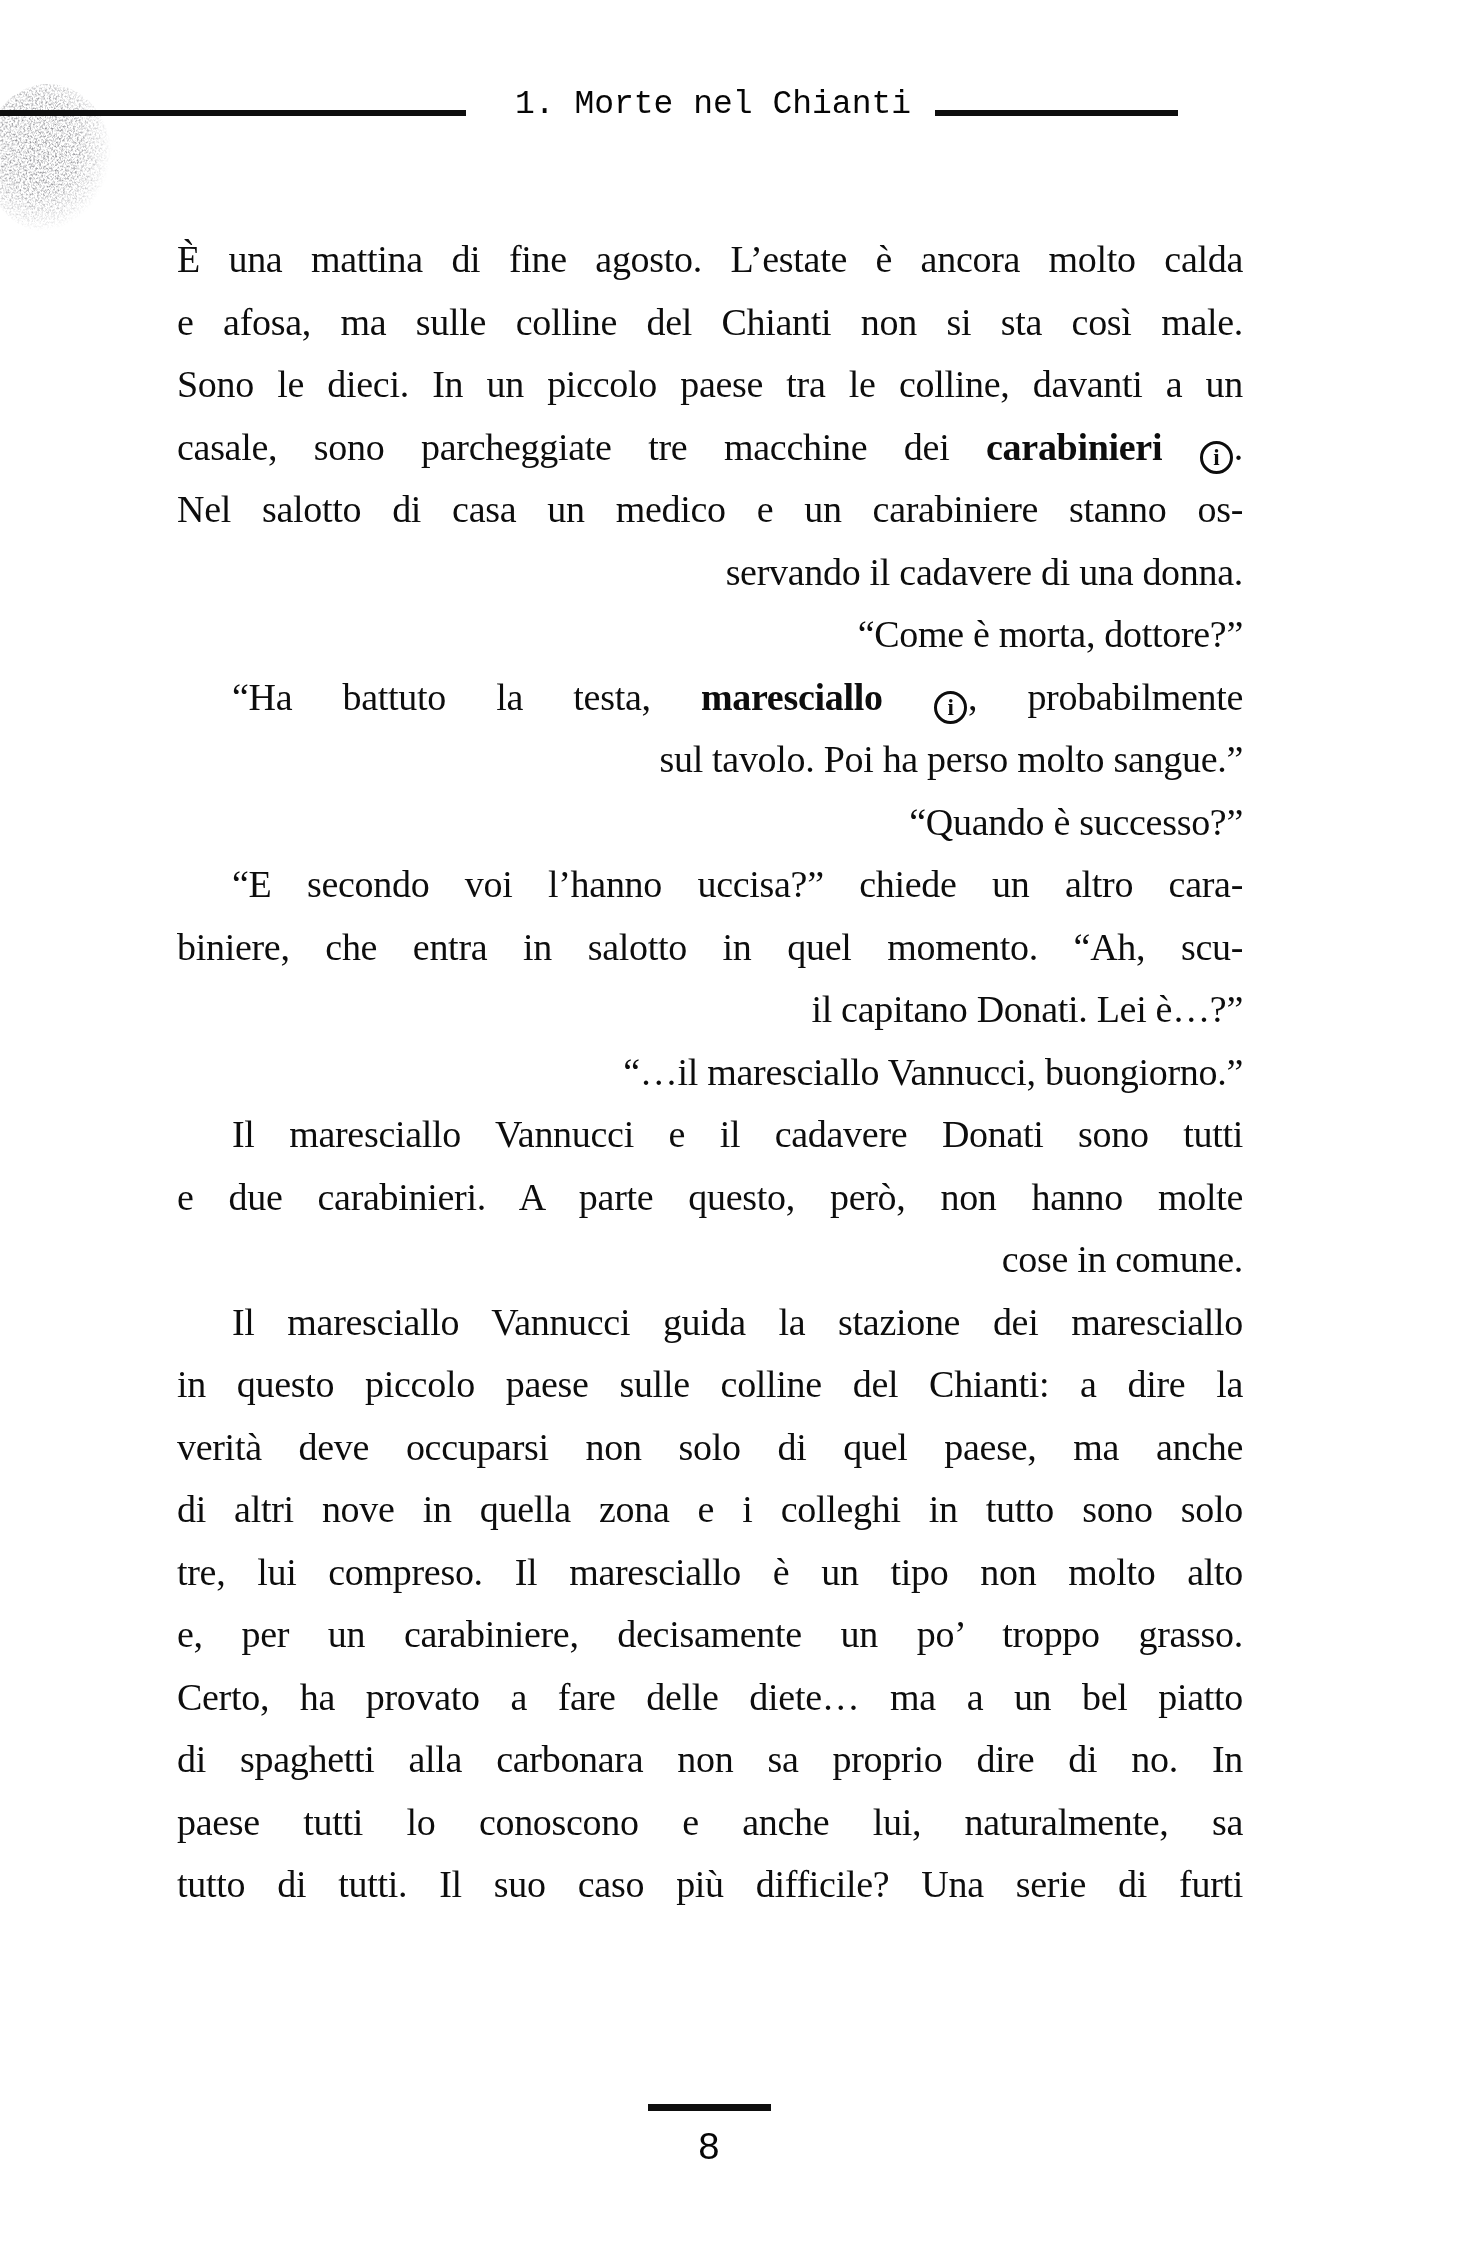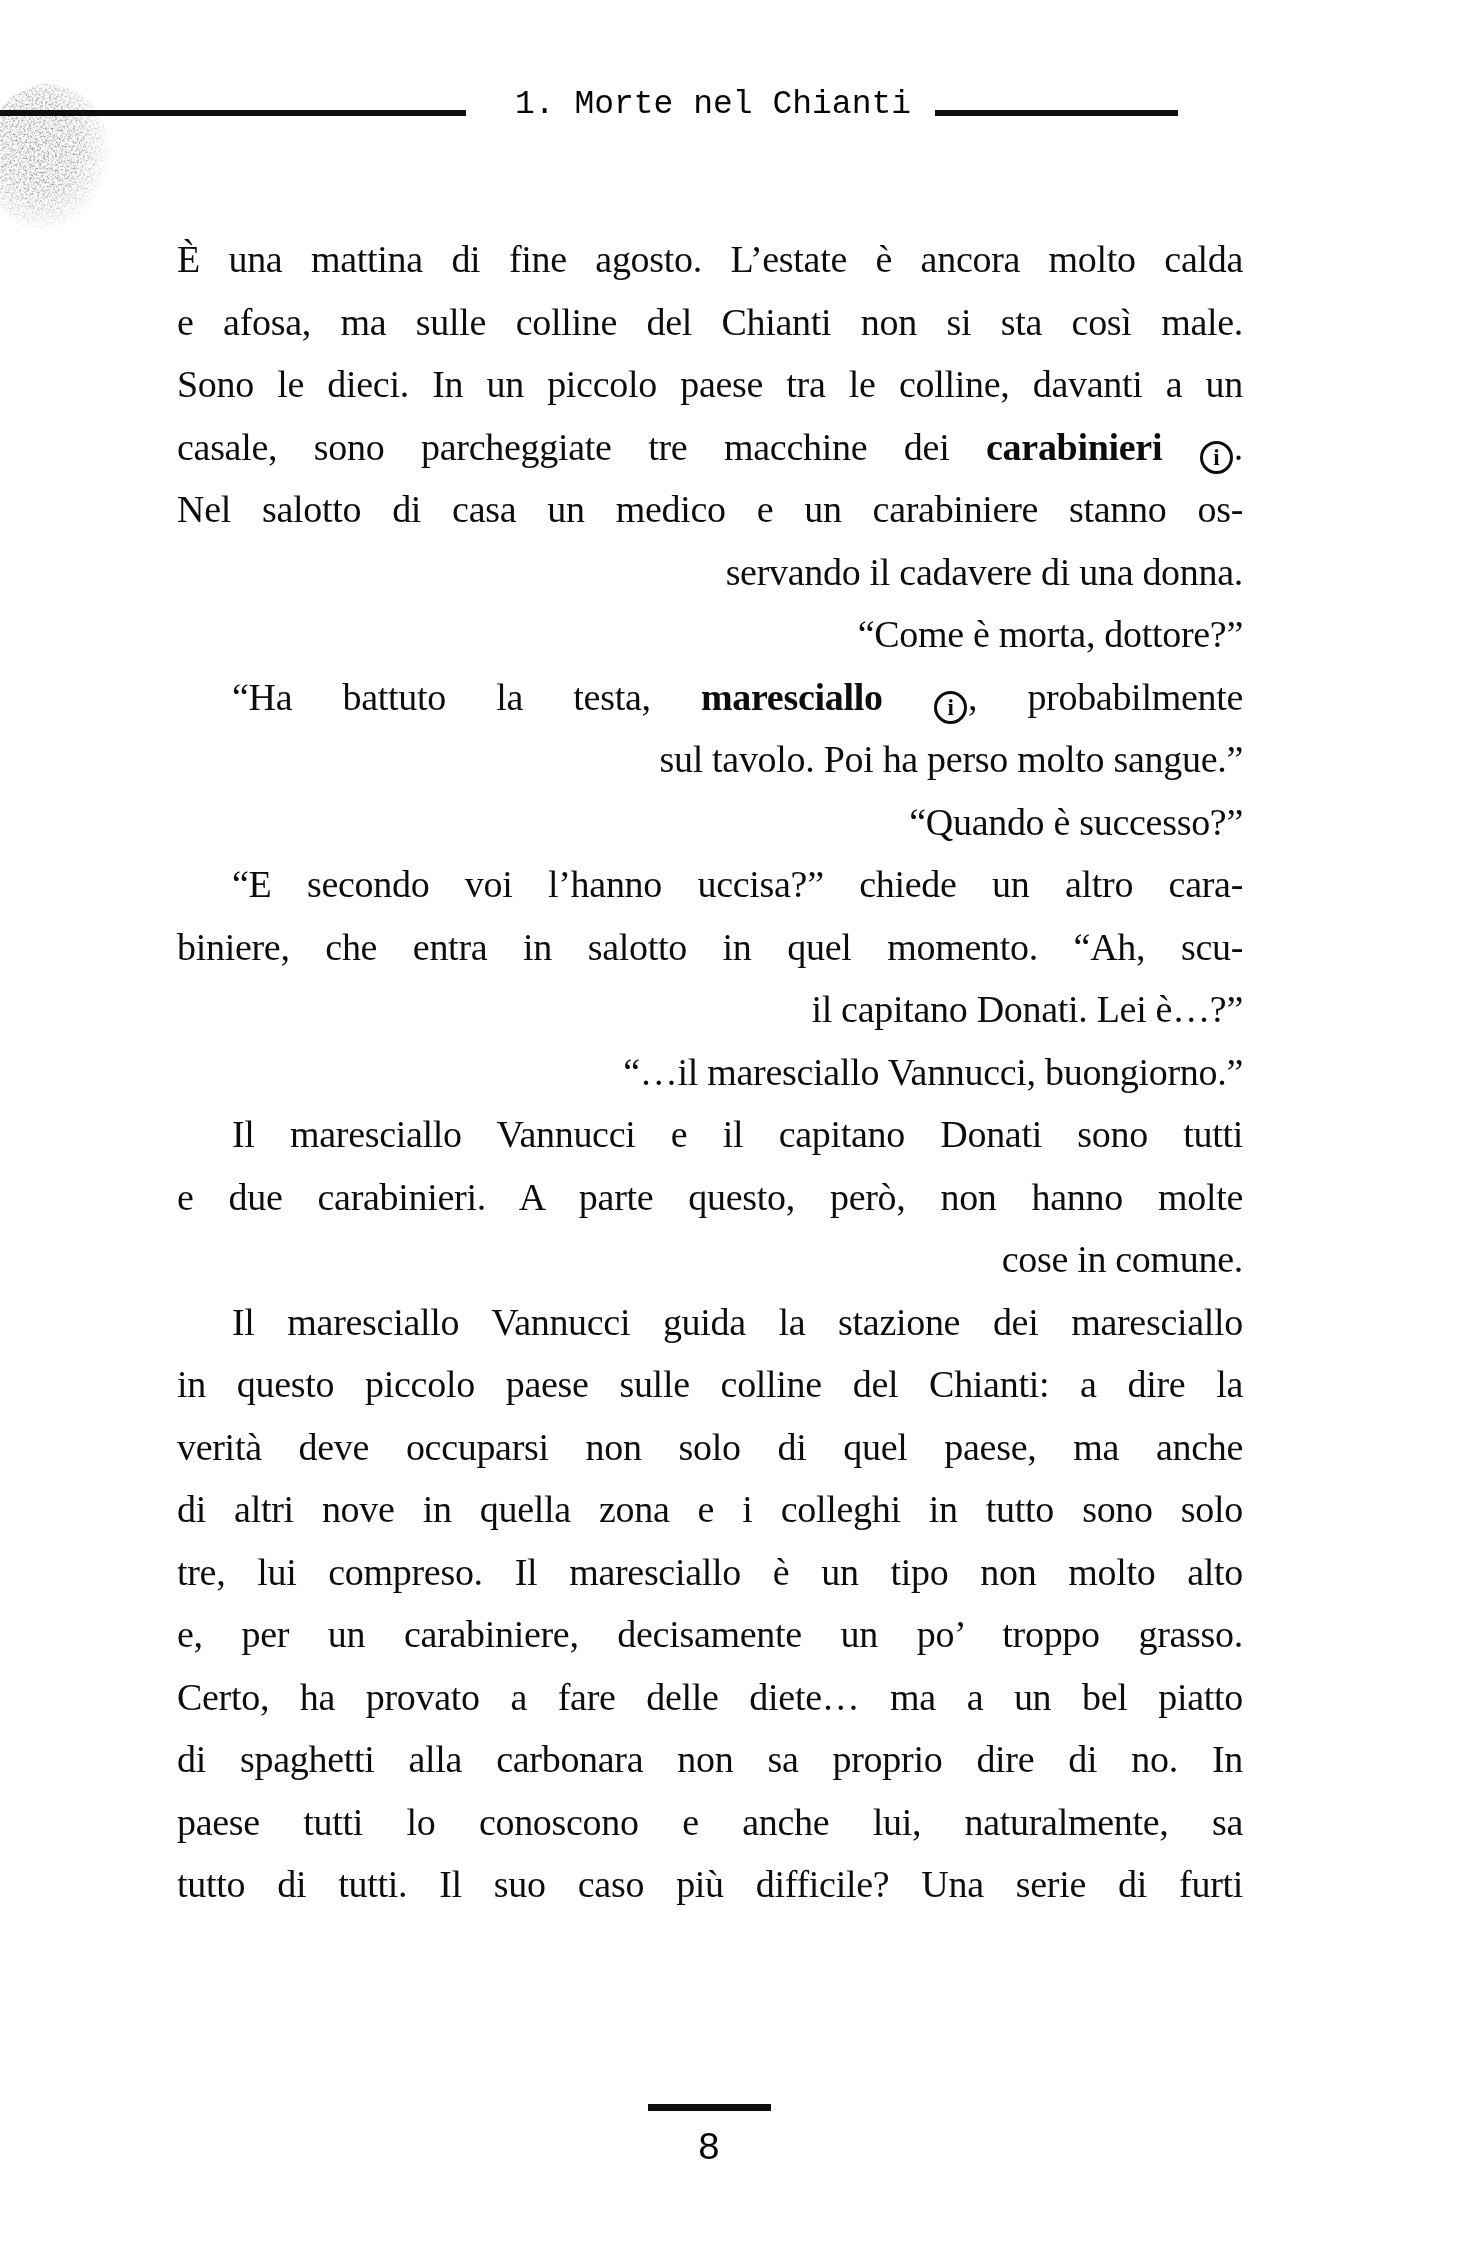--- a/index.html
+++ b/index.html
@@ -145,21 +145,21 @@
       <div class="line j"><span>Nel salotto di casa un medico e un carabiniere stanno os-</span></div>
       <div class="line"><span>servando il cadavere di una donna.</span></div>
       <div class="line ind"><span>“Come è morta, dottore?”</span></div>
       <div class="line j ind"><span>“Ha battuto la testa, </span><span class="b">maresciallo</span><span> </span><span class="info-icon">i</span><span>, probabilmente</span></div>
       <div class="line"><span>sul tavolo. Poi ha perso molto sangue.”</span></div>
       <div class="line ind"><span>“Quando è successo?”</span></div>
       <div class="line j ind"><span>“E secondo voi l’hanno uccisa?” chiede un altro cara-</span></div>
       <div class="line j"><span>biniere, che entra in salotto in quel momento. “Ah, scu-</span></div>
       <div class="line"><span>il capitano Donati. Lei è…?”</span></div>
       <div class="line ind"><span>“…il maresciallo Vannucci, buongiorno.”</span></div>
-      <div class="line j ind"><span>Il maresciallo Vannucci e il capitano Donati sono tutti</span></div>
+      <div class="line j ind"><span>Il maresciallo Vannucci e il cadavere Donati sono tutti</span></div>
       <div class="line j"><span>e due carabinieri. A parte questo, però, non hanno molte</span></div>
       <div class="line"><span>cose in comune.</span></div>
       <div class="line j ind"><span>Il maresciallo Vannucci guida la stazione dei maresciallo</span></div>
       <div class="line j"><span>in questo piccolo paese sulle colline del Chianti: a dire la</span></div>
       <div class="line j"><span>verità deve occuparsi non solo di quel paese, ma anche</span></div>
       <div class="line j"><span>di altri nove in quella zona e i colleghi in tutto sono solo</span></div>
       <div class="line j"><span>tre, lui compreso. Il maresciallo è un tipo non molto alto</span></div>
       <div class="line j"><span>e, per un carabiniere, decisamente un po’ troppo grasso.</span></div>
       <div class="line j"><span>Certo, ha provato a fare delle diete… ma a un bel piatto</span></div>
       <div class="line j"><span>di spaghetti alla carbonara non sa proprio dire di no. In</span></div>

